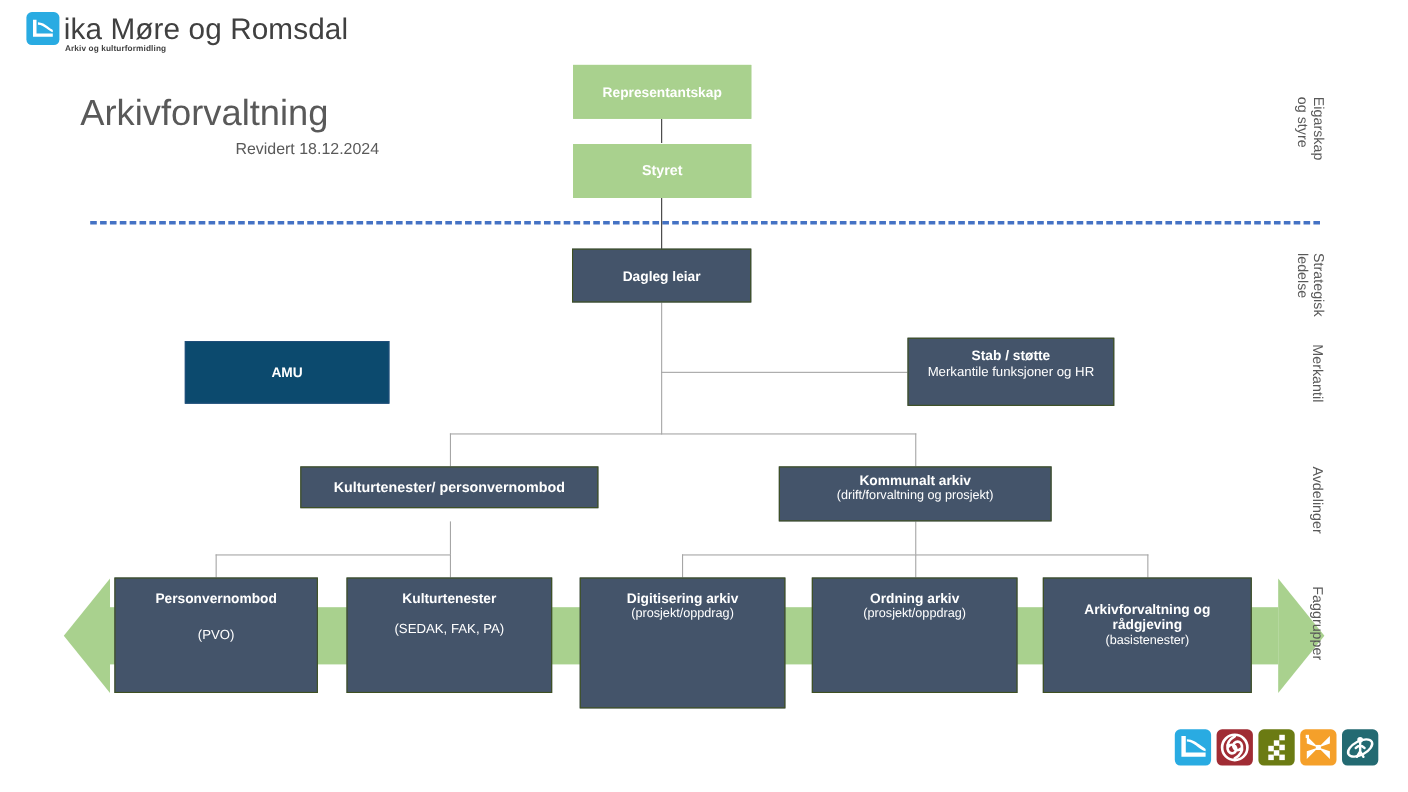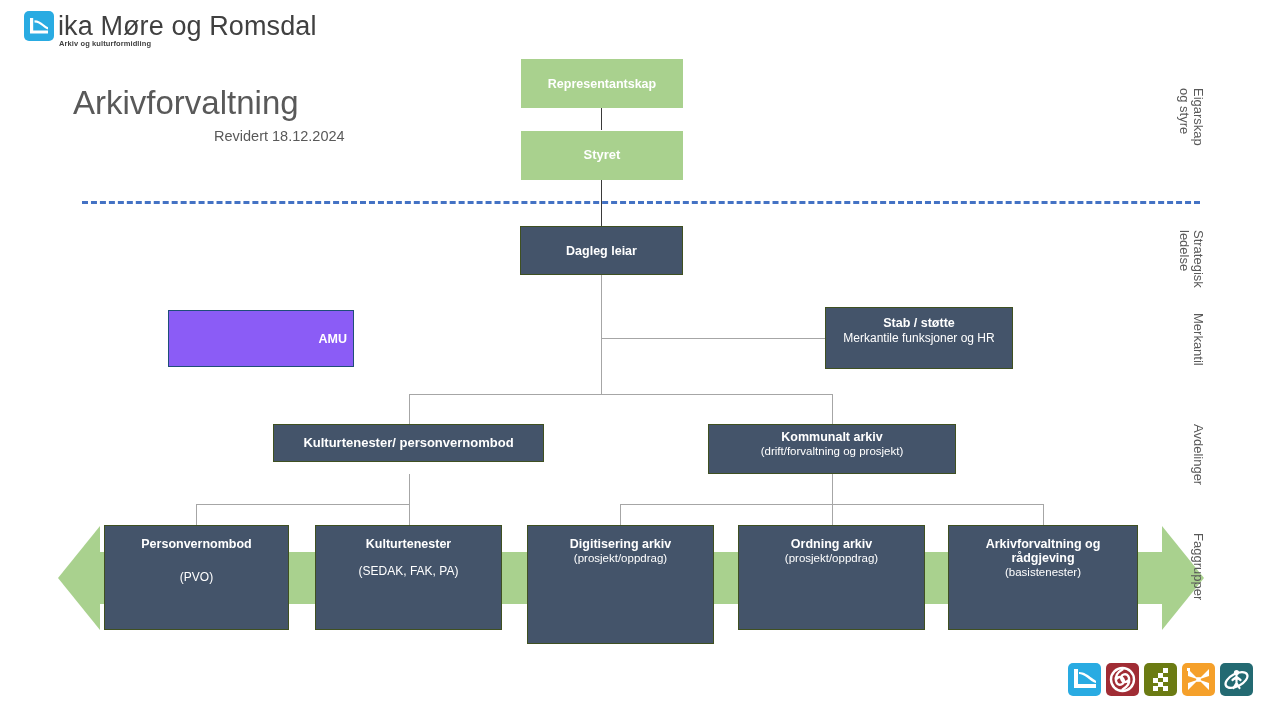--- a/index.html
+++ b/index.html
@@ -58,21 +58,21 @@
     display:flex;flex-direction:column;align-items:center;justify-content:center;
     text-align:center;
     color:#ffffff;
     padding:4px 6px;
   }
   .node .t1{font-weight:bold;line-height:1.12;}
   .node .t2{font-weight:normal;line-height:1.15;}
 
   .node.green{background:#A9D18E;border:1px solid #A9D18E;color:#ffffff;}
   .node.slate{background:#44546A;border:1px solid #3F5021;}
-  .node.navy {background:#8b5cf6;border:1px solid #1F4E79;align-items:flex-end;}
+  .node.navy {background:#0c4a6e;border:1px solid #1F4E79;}
 
   
   .band{
     position:absolute;background:#A9D18E;
   }
   .arrow-left,.arrow-right{
     position:absolute;width:0;height:0;
   }
   .arrow-left{
     border-top:52px solid transparent;
@@ -189,21 +189,21 @@
   <div class="node slate" style="left:527px;top:525px;width:187px;height:119px;justify-content:flex-start;padding-top:11px;">
     <div class="t1" style="font-size:12.5px;">Digitisering arkiv</div>
     <div class="t2" style="font-size:11.5px;margin-top:1px;">(prosjekt/oppdrag)</div>
   </div>
 
   <div class="node slate" style="left:738px;top:525px;width:187px;height:105px;justify-content:flex-start;padding-top:11px;">
     <div class="t1" style="font-size:12.5px;">Ordning arkiv</div>
     <div class="t2" style="font-size:11.5px;margin-top:1px;">(prosjekt/oppdrag)</div>
   </div>
 
-  <div class="node slate" style="left:948px;top:525px;width:190px;height:105px;justify-content:flex-start;padding-top:11px;">
+  <div class="node slate" style="left:948px;top:525px;width:190px;height:105px;justify-content:flex-start;padding-top:21px;">
     <div class="t1" style="font-size:12.5px;">Arkivforvaltning og rådgjeving</div>
     <div class="t2" style="font-size:11.5px;margin-top:1px;">(basistenester)</div>
   </div>
 
   <div class="vlabel" style="left:1176px;top:88px;">Eigarskap
 og styre</div>
   <div class="vlabel" style="left:1176px;top:230px;">Strategisk
 ledelse</div>
   <div class="vlabel" style="left:1190px;top:313px;">Merkantil</div>
   <div class="vlabel" style="left:1190px;top:424px;">Avdelinger</div>

